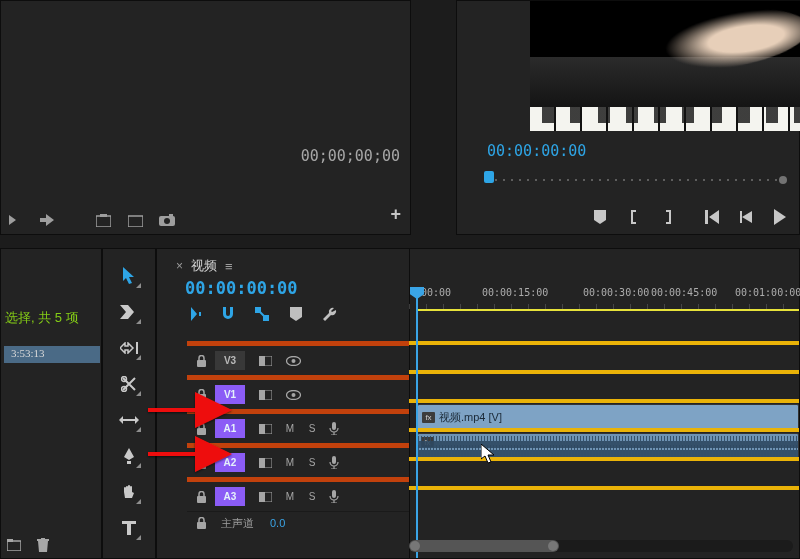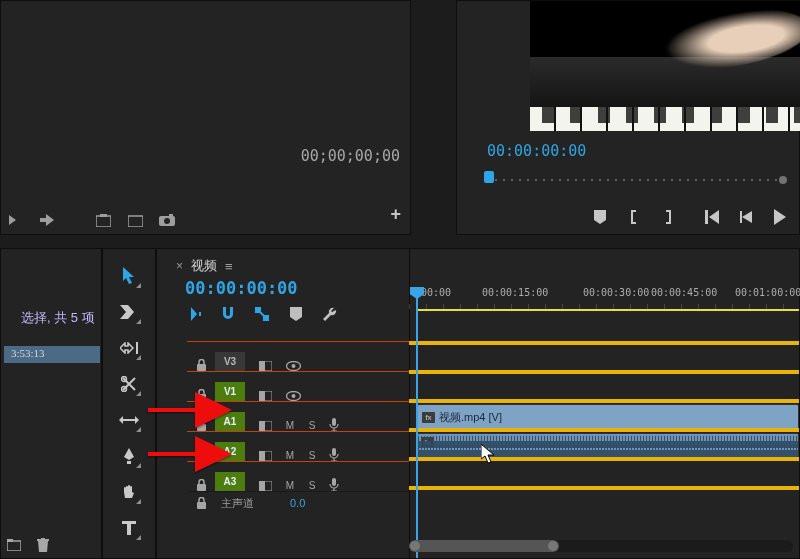--- a/index.html
+++ b/index.html
@@ -25,21 +25,21 @@
 .tr-scrub{position:absolute;left:30px;top:169px;right:14px;height:18px}
 .tr-scrub .bar{position:absolute;left:0;top:9px;right:0;height:2px;background:repeating-linear-gradient(90deg,#5e5e5e 0 2px,transparent 2px 8px)}
 .tr-scrub .head{position:absolute;left:-3px;top:1px;width:10px;height:12px;background:#2ea5e6;border-radius:2px}
 .tr-scrub .dot{position:absolute;right:-2px;top:6px;width:8px;height:8px;border-radius:50%;background:#737373}
 .tr-btns{position:absolute;left:0;right:0;bottom:7px;height:20px;display:flex;align-items:center;justify-content:flex-end;gap:16px;padding:0 10px}
 .tr-btns .b{width:18px;height:18px;color:#c7c7c7;display:flex;align-items:center;justify-content:center}
 .play{width:0;height:0;border-left:12px solid #c7c7c7;border-top:8px solid transparent;border-bottom:8px solid transparent}
 
 
 .bl-panel{position:absolute;left:0;top:248px;width:102px;height:311px;background:#232323;border:1px solid #0d0d0d;box-sizing:border-box}
-.bl-label{position:absolute;left:20px;top:60px;color:#c4b5fd;font-size:13px}
+.bl-label{position:absolute;left:4px;top:60px;color:#84cc16;font-size:13px}
 .bl-row{position:absolute;left:3px;top:97px;width:96px;height:17px;background:#4a6a86}
 .bl-dur{position:absolute;left:10px;top:98px;color:#d8d8d8;font-size:11px;font-family:Liberation Serif, serif}
 .bl-icons{position:absolute;left:6px;bottom:6px;display:flex;gap:16px;align-items:center;color:#a7a7a7}
 
 
 .tools{position:absolute;left:102px;top:248px;width:54px;height:311px;background:#232323;border:1px solid #0d0d0d;box-sizing:border-box;display:flex;flex-direction:column;align-items:center;padding-top:16px;gap:14px}
 .tool{width:22px;height:22px;display:flex;align-items:center;justify-content:center;color:#c9c9c9;font-size:16px;position:relative}
 .tool.active svg{fill:#2ea5e6}
 .tri{position:absolute;right:-1px;bottom:-1px;width:0;height:0;border-right:5px solid #8e8e8e;border-top:5px solid transparent}
 
@@ -60,31 +60,31 @@
 .ruler .lbl{position:absolute;top:0;color:#adadad;font-size:10px;font-family:Consolas,monospace}
 .ruler .yline{position:absolute;left:8px;right:0;top:22px;height:2px;background:#e7e23a}
 .ruler svg.ticks{position:absolute;left:0;right:0;top:14px;height:8px}
 
 
 .playhead{position:absolute;left:259px;top:38px;width:2px;bottom:0;background:#3aa4e6}
 .playhead::before{content:"";position:absolute;left:-6px;top:0;width:14px;height:12px;background:#3aa4e6;clip-path:polygon(0 0,100% 0,100% 60%,50% 100%,0 60%)}
 
 
 .th{position:absolute;left:30px;top:92px;width:222px}
-.trk{height:29px;display:flex;align-items:flex-end;border-top:1px solid #c2410c}
+.trk{height:29px;display:flex;align-items:center;border-top:5px solid #c2410c}
 .th .cell{display:flex;align-items:center;justify-content:center;color:#a6a6a6}
 .lk{width:28px}
 .tg{width:30px;height:19px;background:#383838;color:#b9b9b9;font-size:10px;font-weight:600;display:flex;align-items:center;justify-content:center;margin-right:6px}
-.tg.sel{background:#4d7c0f;color:#e5f2fb}
+.tg.sel{background:#8b5cf6;color:#e5f2fb}
 .ib{width:28px}
 .eye{width:28px}
 .ms{width:22px;font-size:10px}
 .mic{width:22px}
 .master{height:22px;display:flex;align-items:center;border-top:1px solid #1a1a1a;color:#9e9e9e;font-size:11px}
-.master .vol{color:#3aa4e6;margin-left:36px}
+.master .vol{color:#3aa4e6;margin-left:16px}
 
 
 .trkarea{position:absolute;left:252px;right:0;top:92px;height:175px}
 .lane{position:absolute;left:0;right:0;height:29px;border-top:4px solid #eab308}
 .clip{position:absolute;left:8px;right:0;top:1px;height:27px;background:#7ea3c5;border:1px solid #333;border-radius:2px;box-sizing:border-box;color:#1b2a38;font-size:11px;display:flex;align-items:center;padding-left:4px;gap:4px}
 .clip .fx{width:13px;height:11px;background:#3c3c3c;color:#cfcfcf;font-size:8px;display:flex;align-items:center;justify-content:center;border-radius:1px}
 .aclip{position:absolute;left:8px;right:0;top:1px;height:27px;background:#6e93b4;border:1px solid #333;border-radius:2px;box-sizing:border-box;overflow:hidden}
 .aclip .fx{position:absolute;left:3px;top:3px;width:13px;height:10px;background:#3c3c3c;color:#cfcfcf;font-size:8px;display:flex;align-items:center;justify-content:center;border-radius:1px}
 .aclip .wave{position:absolute;left:0;right:0;height:12px;background:repeating-linear-gradient(90deg,#2f4a63 0 1px,transparent 1px 3px),linear-gradient(180deg,transparent 40%,#2e4962 40%);opacity:.9}
 .aclip .wave.t{top:2px}.aclip .wave.b{bottom:2px}

